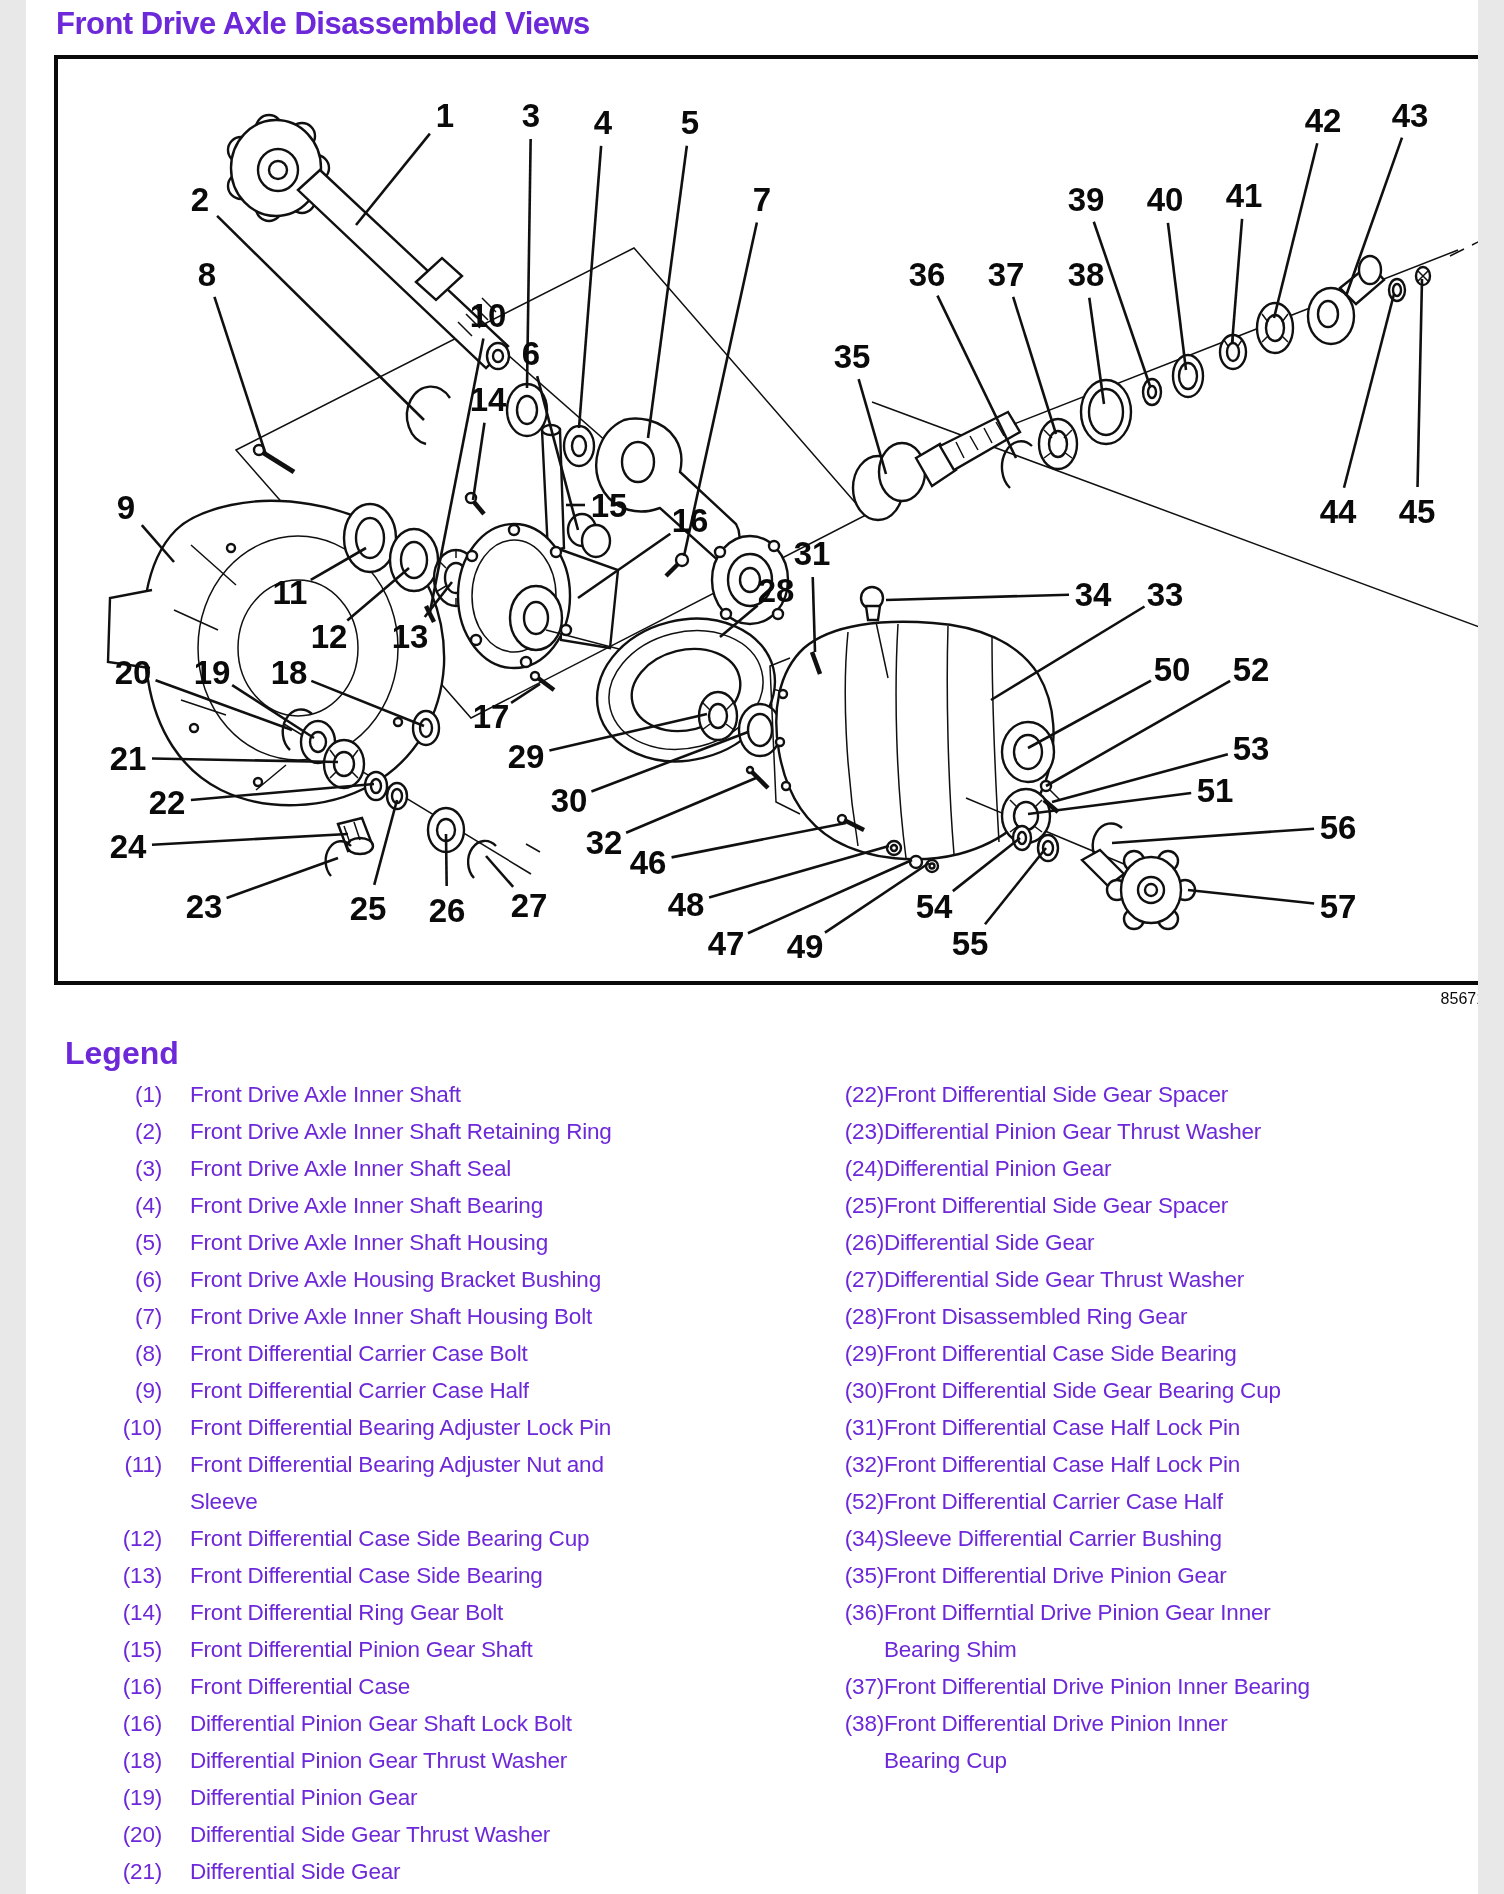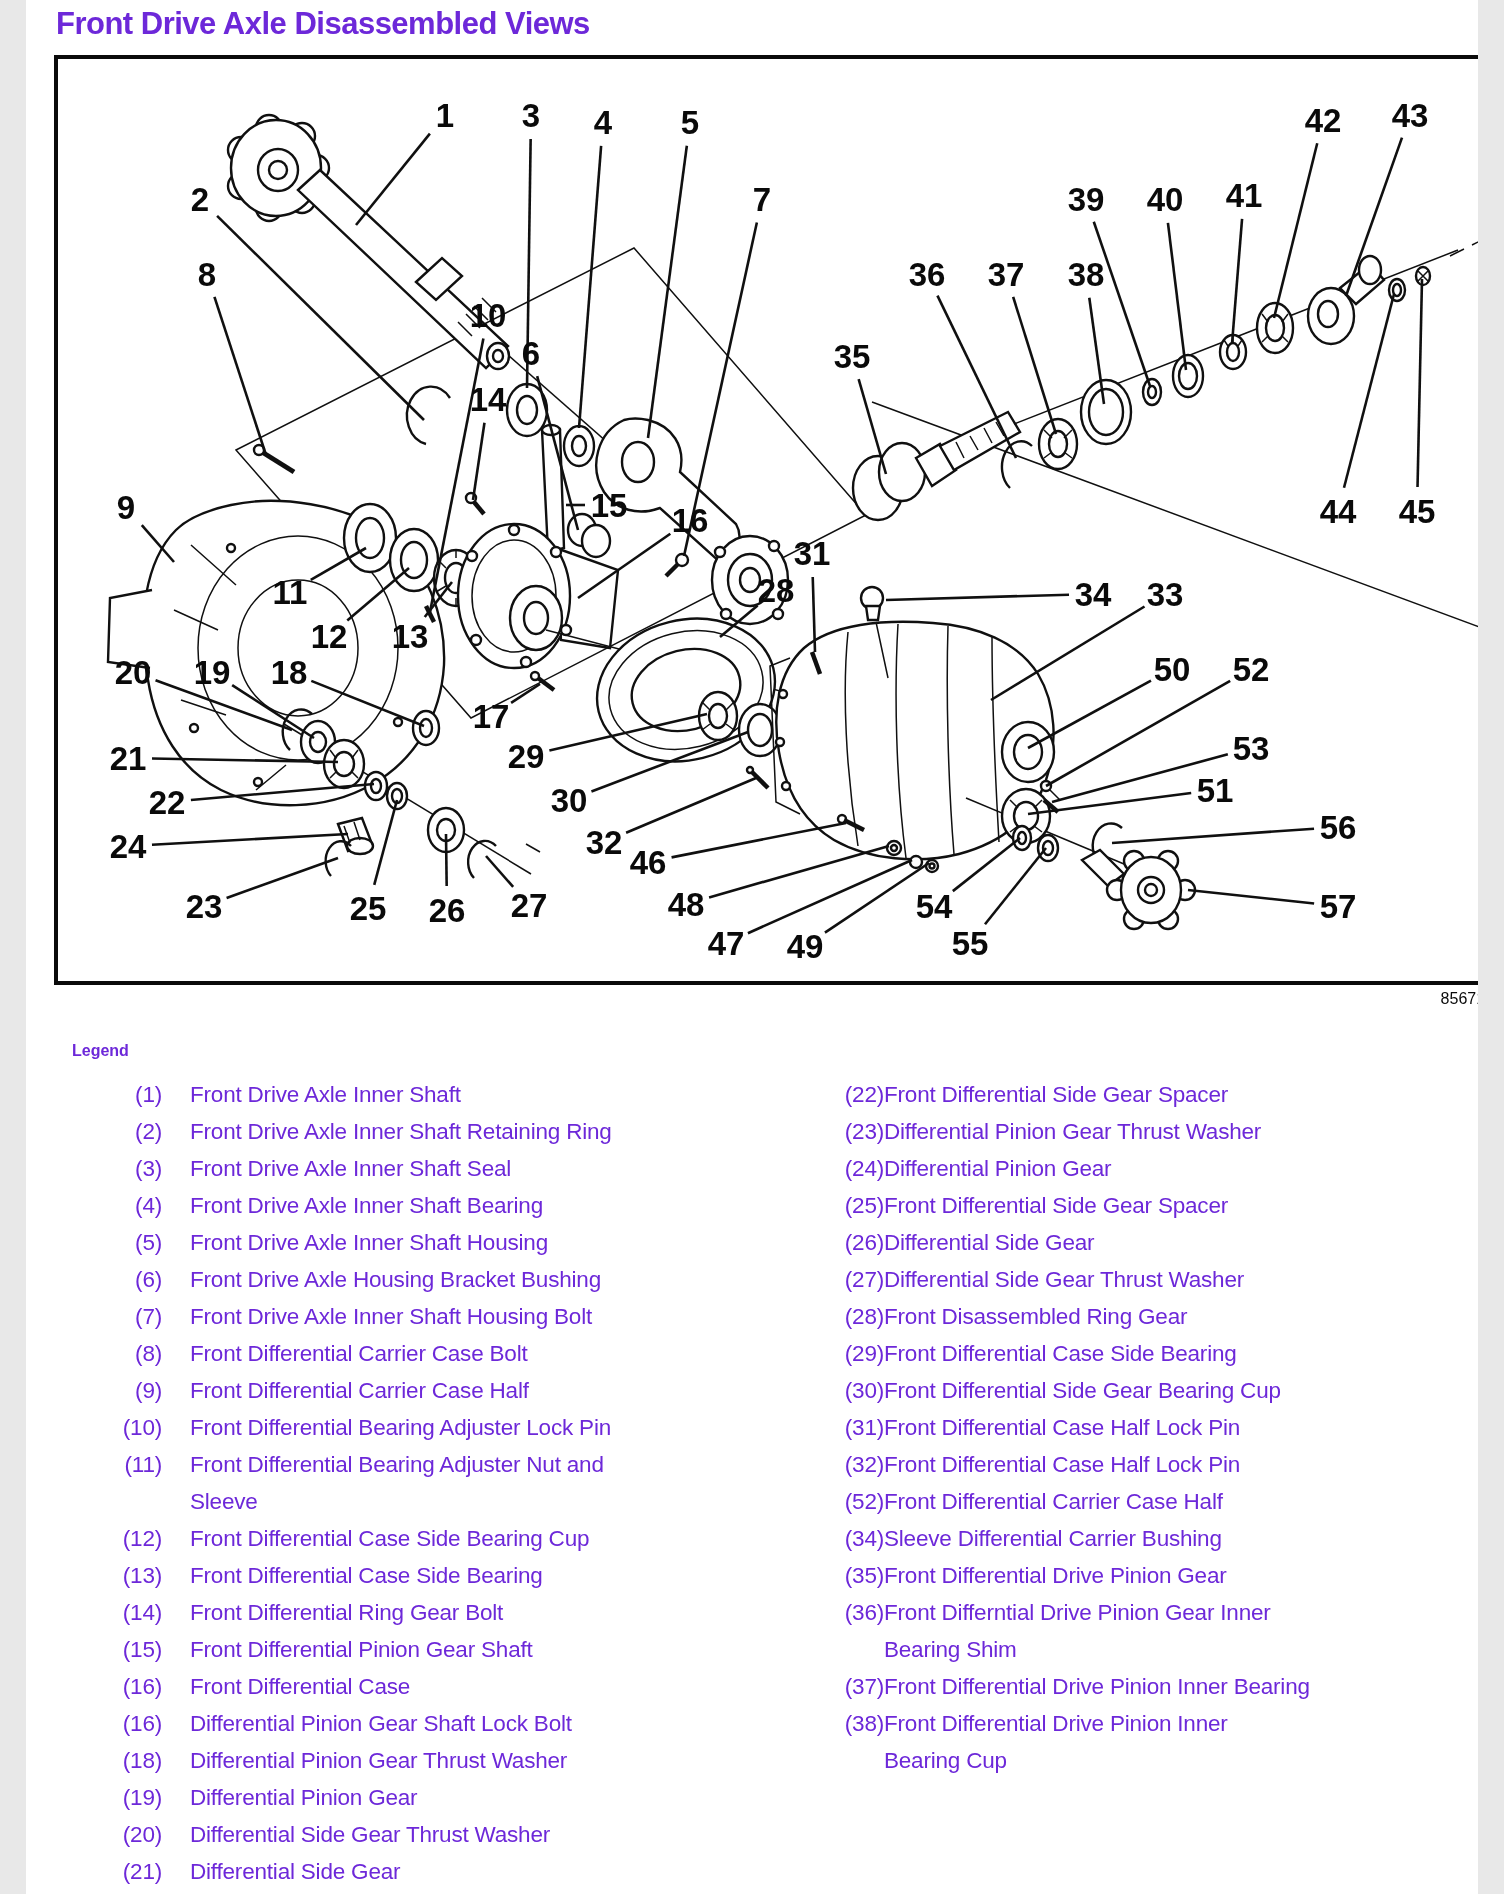--- a/index.html
+++ b/index.html
@@ -39,23 +39,23 @@
     fill:#0a0a0a;
   }
   .fig-num{
     font-family:"Liberation Sans", sans-serif;
     font-size:16px;
     fill:#0a0a0a;
   }
   .legend-heading{
     position:absolute;
     left:30px; top:1026px;
-    font-size:16px;
+    font-size:32px;
     font-weight:bold;
-    margin:16px;
+    margin:9px;
   }
   .legend-col{
     position:absolute;
     top:1076px;
   }
   .legend-col.left{left:70px;width:640px;}
   .legend-col.right{left:770px;width:710px;}
   .lg-row{
     display:grid;
     grid-template-columns:88px 1fr;

